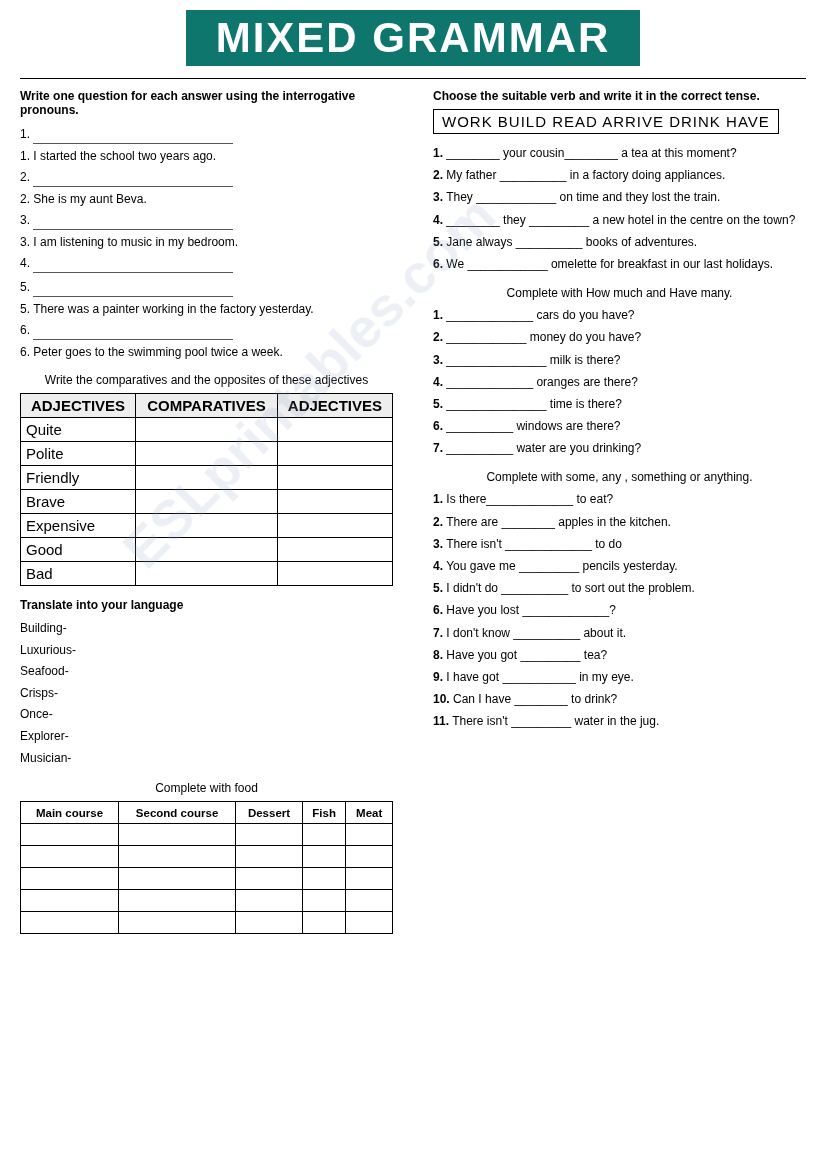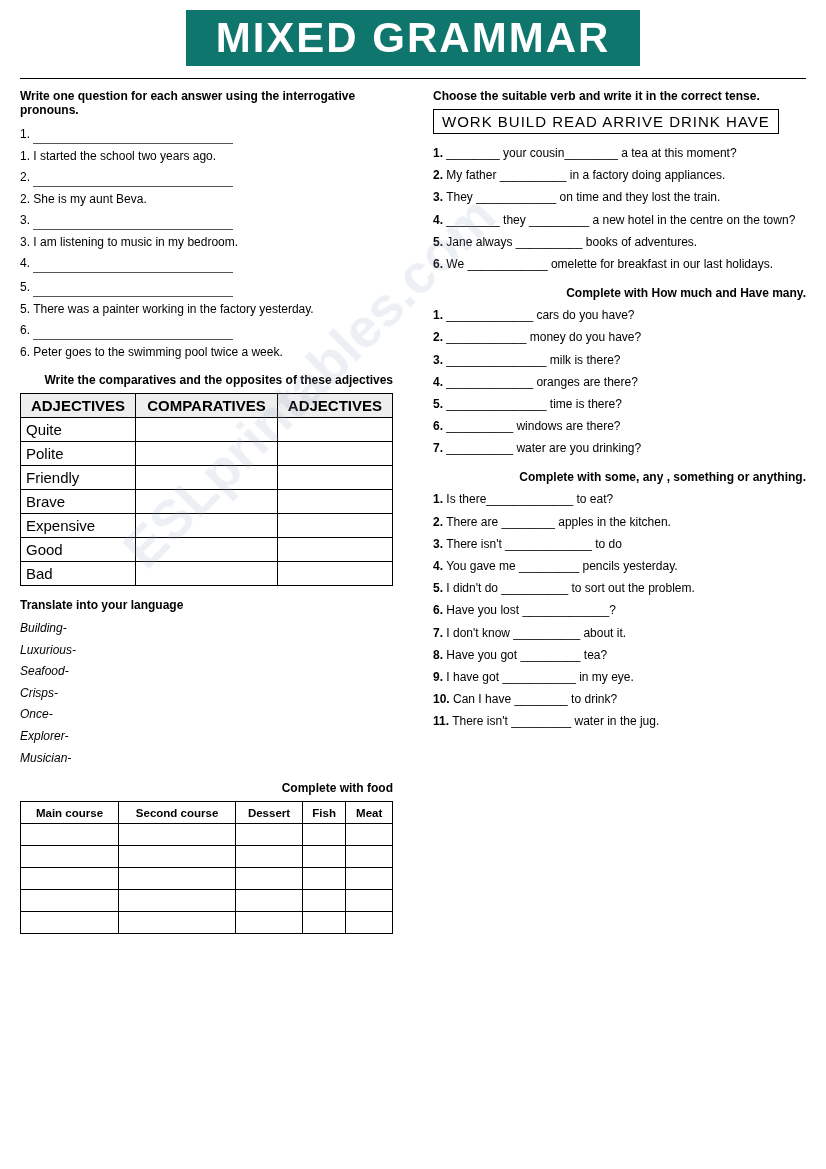--- a/index.html
+++ b/index.html
@@ -45,22 +45,22 @@
       flex: 1;
       padding-left: 10px;
       border-left: none;
     }
     .section-title {
       font-weight: bold;
       margin-bottom: 6px;
       font-size: 12px;
     }
     .section-title-center {
-      font-weight: bold;
-      text-align: right;
+      font-weight: normal;
+      text-align: center;
       margin-bottom: 6px;
       font-size: 12px;
     }
     .numbered-list {
       list-style: none;
       padding: 0;
       margin-bottom: 10px;
     }
     .numbered-list li {
       margin-bottom: 1px;
@@ -124,21 +124,20 @@
       margin-bottom: 3px;
       line-height: 1.6;
     }
     .translate-list {
       list-style: none;
       padding: 0;
       margin-bottom: 12px;
     }
     .translate-list li {
       line-height: 1.8;
-      font-style: italic;
     }
     .watermark {
       position: absolute;
       top: 450px;
       left: 80px;
       font-size: 60px;
       color: rgba(180,180,180,0.25);
       transform: rotate(-45deg);
       pointer-events: none;
       font-weight: bold;

